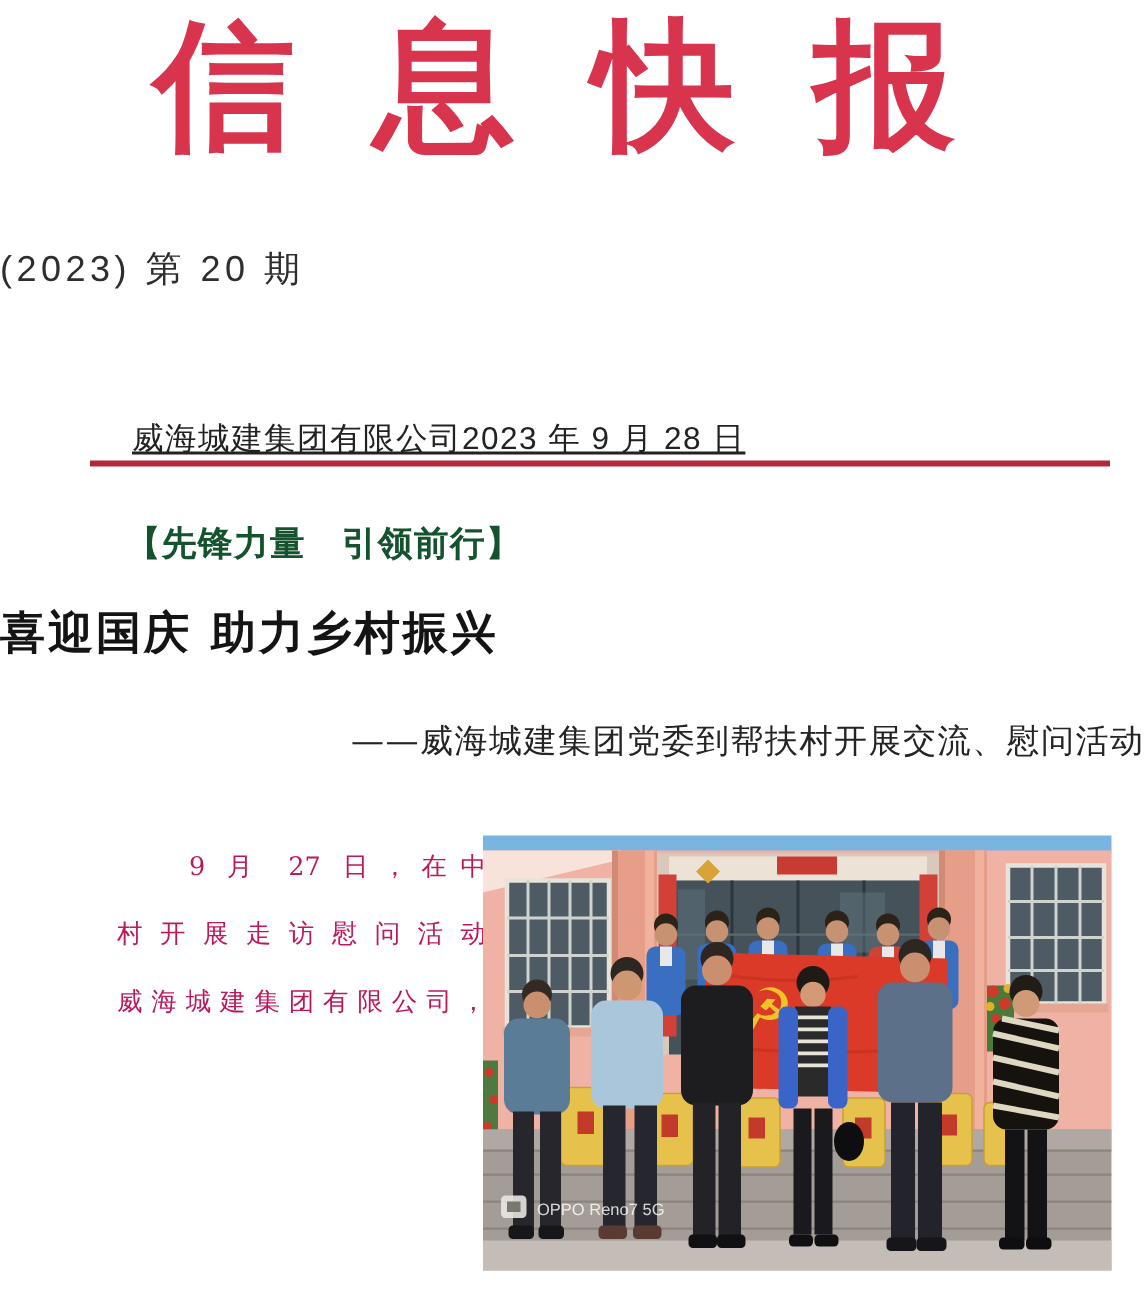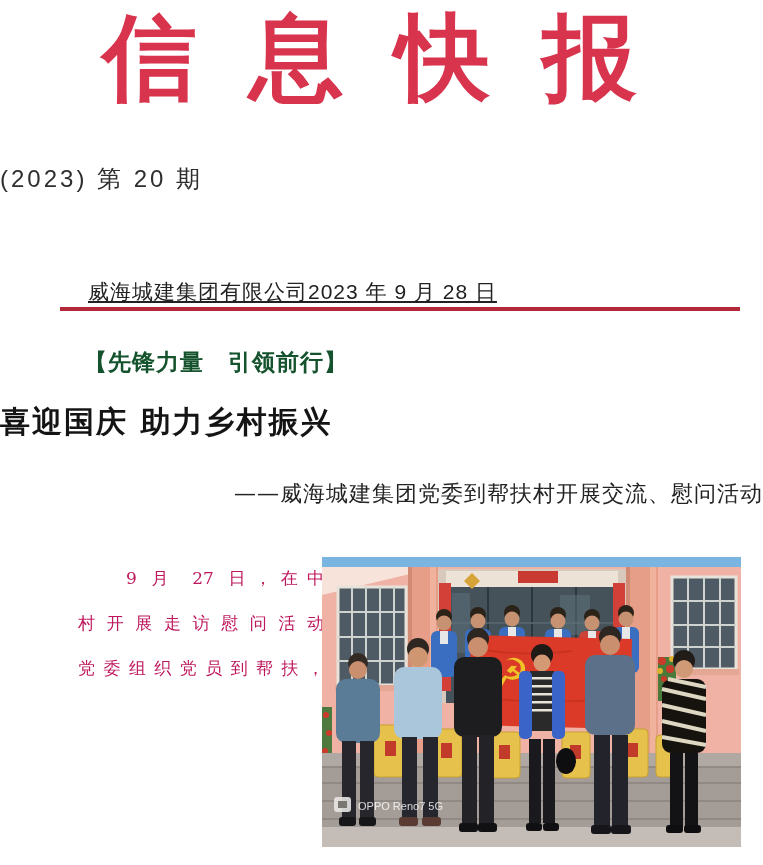--- a/index.html
+++ b/index.html
@@ -118,21 +118,21 @@
 
   <div class="section-tag">【先锋力量　引领前行】</div>
 
   <div class="article-title">喜迎国庆 助力乡村振兴</div>
 
   <div class="article-subtitle">——威海城建集团党委到帮扶村开展交流、慰问活动</div>
 
   <div class="body-col">
     <div class="body-line indent">9 月 27 日，在中</div>
     <div class="body-line">村开展走访慰问活动</div>
-    <div class="body-line">党委组织党员到帮扶，</div>
+    <div class="body-line">威海城建集团有限公司，</div>
   </div>
 
   <div class="photo">
     <svg viewBox="0 0 419 290">
 
       <rect x="0" y="0" width="419" height="12" fill="#7ab5e2"></rect>
 
       <g>
         <rect x="0" y="10" width="419" height="188" fill="#efb2a4"></rect>
         <polygon points="0,10 92,10 92,16 0,38" fill="#f7e3da"></polygon>

